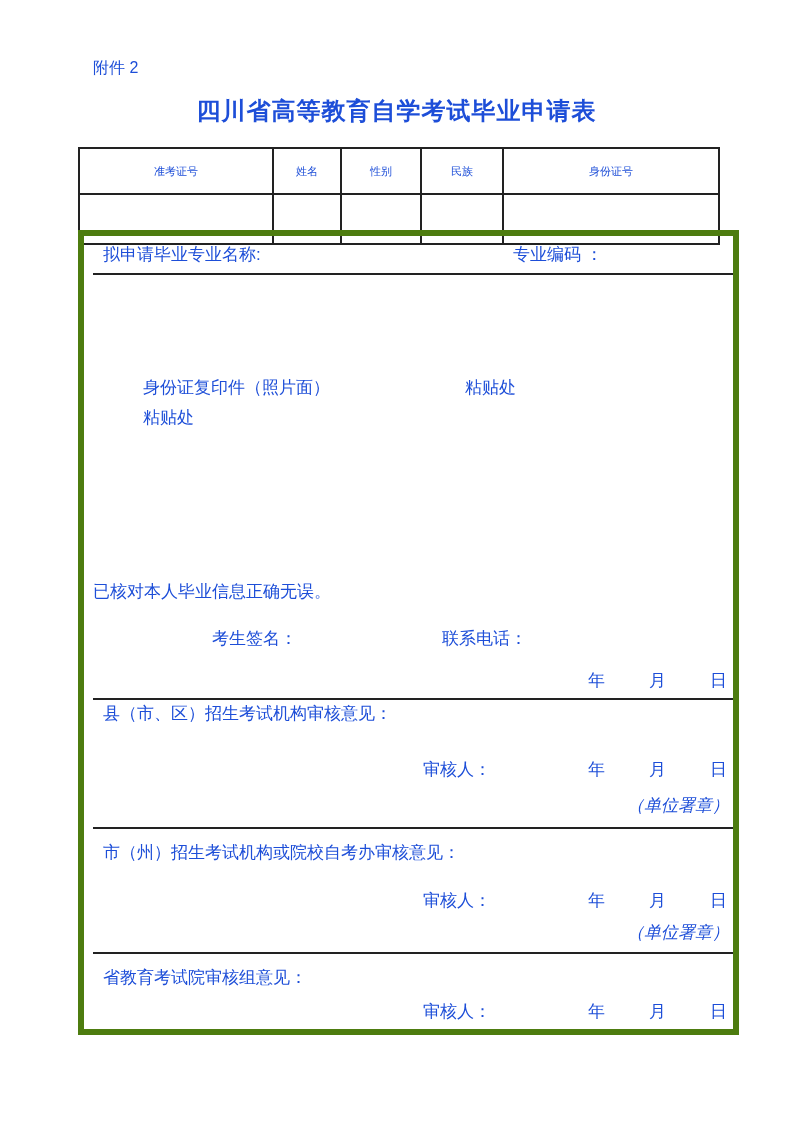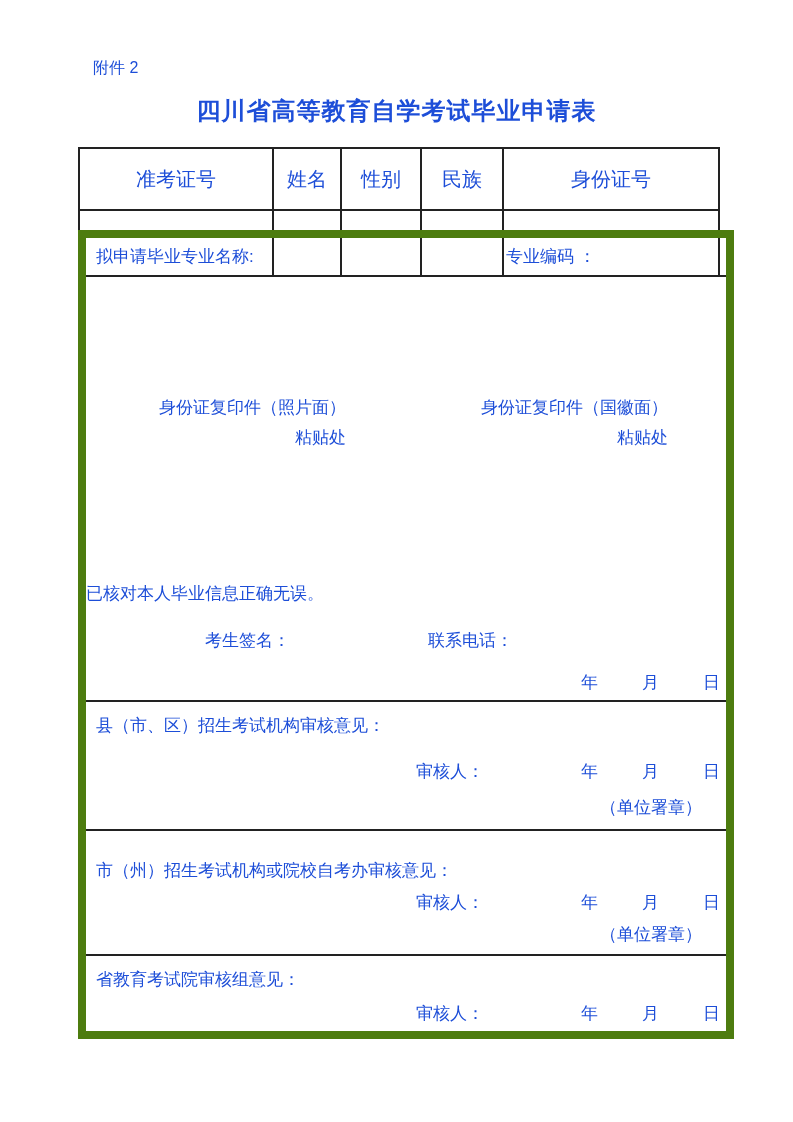--- a/index.html
+++ b/index.html
@@ -27,69 +27,70 @@
   }
   
   table.info-table {
     position:absolute; left:78px; top:135px;
     width:640px;
     border-collapse:collapse;
     table-layout:fixed;
   }
   table.info-table td {
     border:2px solid #222222;
-    font-size:20px;
+    font-size:11px;
     text-align:center;
-    padding:12px;
+    padding:4px;
   }
   table.info-table tr.hdr td { height:36px; }
   table.info-table tr.val td { height:40px; }
   
   .main-table {
     position:absolute; left:78px; top:218px;
     width:640px;
-    border:8px solid #4d7c0f;
+    border:6px solid #4d7c0f;
     box-sizing:content-box;
+    padding-left:9px;
   }
   .main-table .sect { position:relative; font-size:17px; }
   .main-table .sect + .sect { border-top:2px solid #222222; }
   .sect-major    { height:37px; }
   .sect-student  { height:423px; }
   .sect-county   { height:127px; }
   .sect-city     { height:123px; }
   .sect-province { height:75px;text-align:right; }
   .abs { position:absolute; white-space:nowrap; }
   .major-name-label { left:10px; top:0; line-height:37px; }
   .major-code-label { left:420px; top:0; line-height:37px; }
   .paste-block {
-    position:absolute; top:116px; width:210px;
-    text-align:right; line-height:30px;
+    position:absolute; top:98px; width:210px;
+    text-align:left; line-height:30px;
   }
   .paste-photo  { left:50px; }
   .paste-emblem { left:372px; }
   .confirmation { left:0; top:305px; width:100%; text-align:left; }
   .sig-label   { left:119px; top:352px;font-family:Liberation Mono, monospace; }
-  .phone-label { left:342px; top:352px; }
+  .phone-label { left:349px; top:352px; }
   .date-group {
     position:absolute; right:6px;
     display:flex; gap:44px;
     white-space:nowrap;
   }
   .date-student  { top:394px; }
   .date-reviewer { top:0; }
   .sect-title { left:10px; }
-  .sect-county   .sect-title { top:12px; }
-  .sect-city     .sect-title { top:28px; }
+  .sect-county   .sect-title { top:2px; }
+  .sect-city     .sect-title { top:12px; }
   .sect-province .sect-title { top:12px; }
   .reviewer-row { position:absolute; left:0; width:100%; height:22px; }
   .sect-county   .reviewer-row { top:58px; }
   .sect-city     .reviewer-row { top:60px; }
   .sect-province .reviewer-row { top:46px; }
   .reviewer-label { left:330px; top:0; }
-  .stamp-label { right:24px; }
+  .stamp-label { right:4px;font-style:italic; }
   .sect-county .stamp-label { top:94px; }
   .sect-city   .stamp-label { top:92px; }
 </style>
 </head>
 <body>
 
 <div class="page">
 
   <div class="attachment">附件 2</div>
 
@@ -127,21 +128,20 @@
       <span class="abs major-name-label">拟申请毕业专业名称:</span>
       <span class="abs major-code-label">专业编码 ：</span>
     </div>
 
     <div class="sect sect-student">
       <div class="paste-block paste-photo">
         <div>身份证复印件（照片面）</div>
         <div>粘贴处</div>
       </div>
       <div class="paste-block paste-emblem">
-        <div>身份证复印件（国徽面）</div>
         <div>粘贴处</div>
       </div>
       <div class="abs confirmation">已核对本人毕业信息正确无误。</div>
       <span class="abs sig-label">考生签名：</span>
       <span class="abs phone-label">联系电话：</span>
       <div class="date-group date-student">
         <span>年</span>
         <span>月</span>
         <span>日</span>
       </div>

